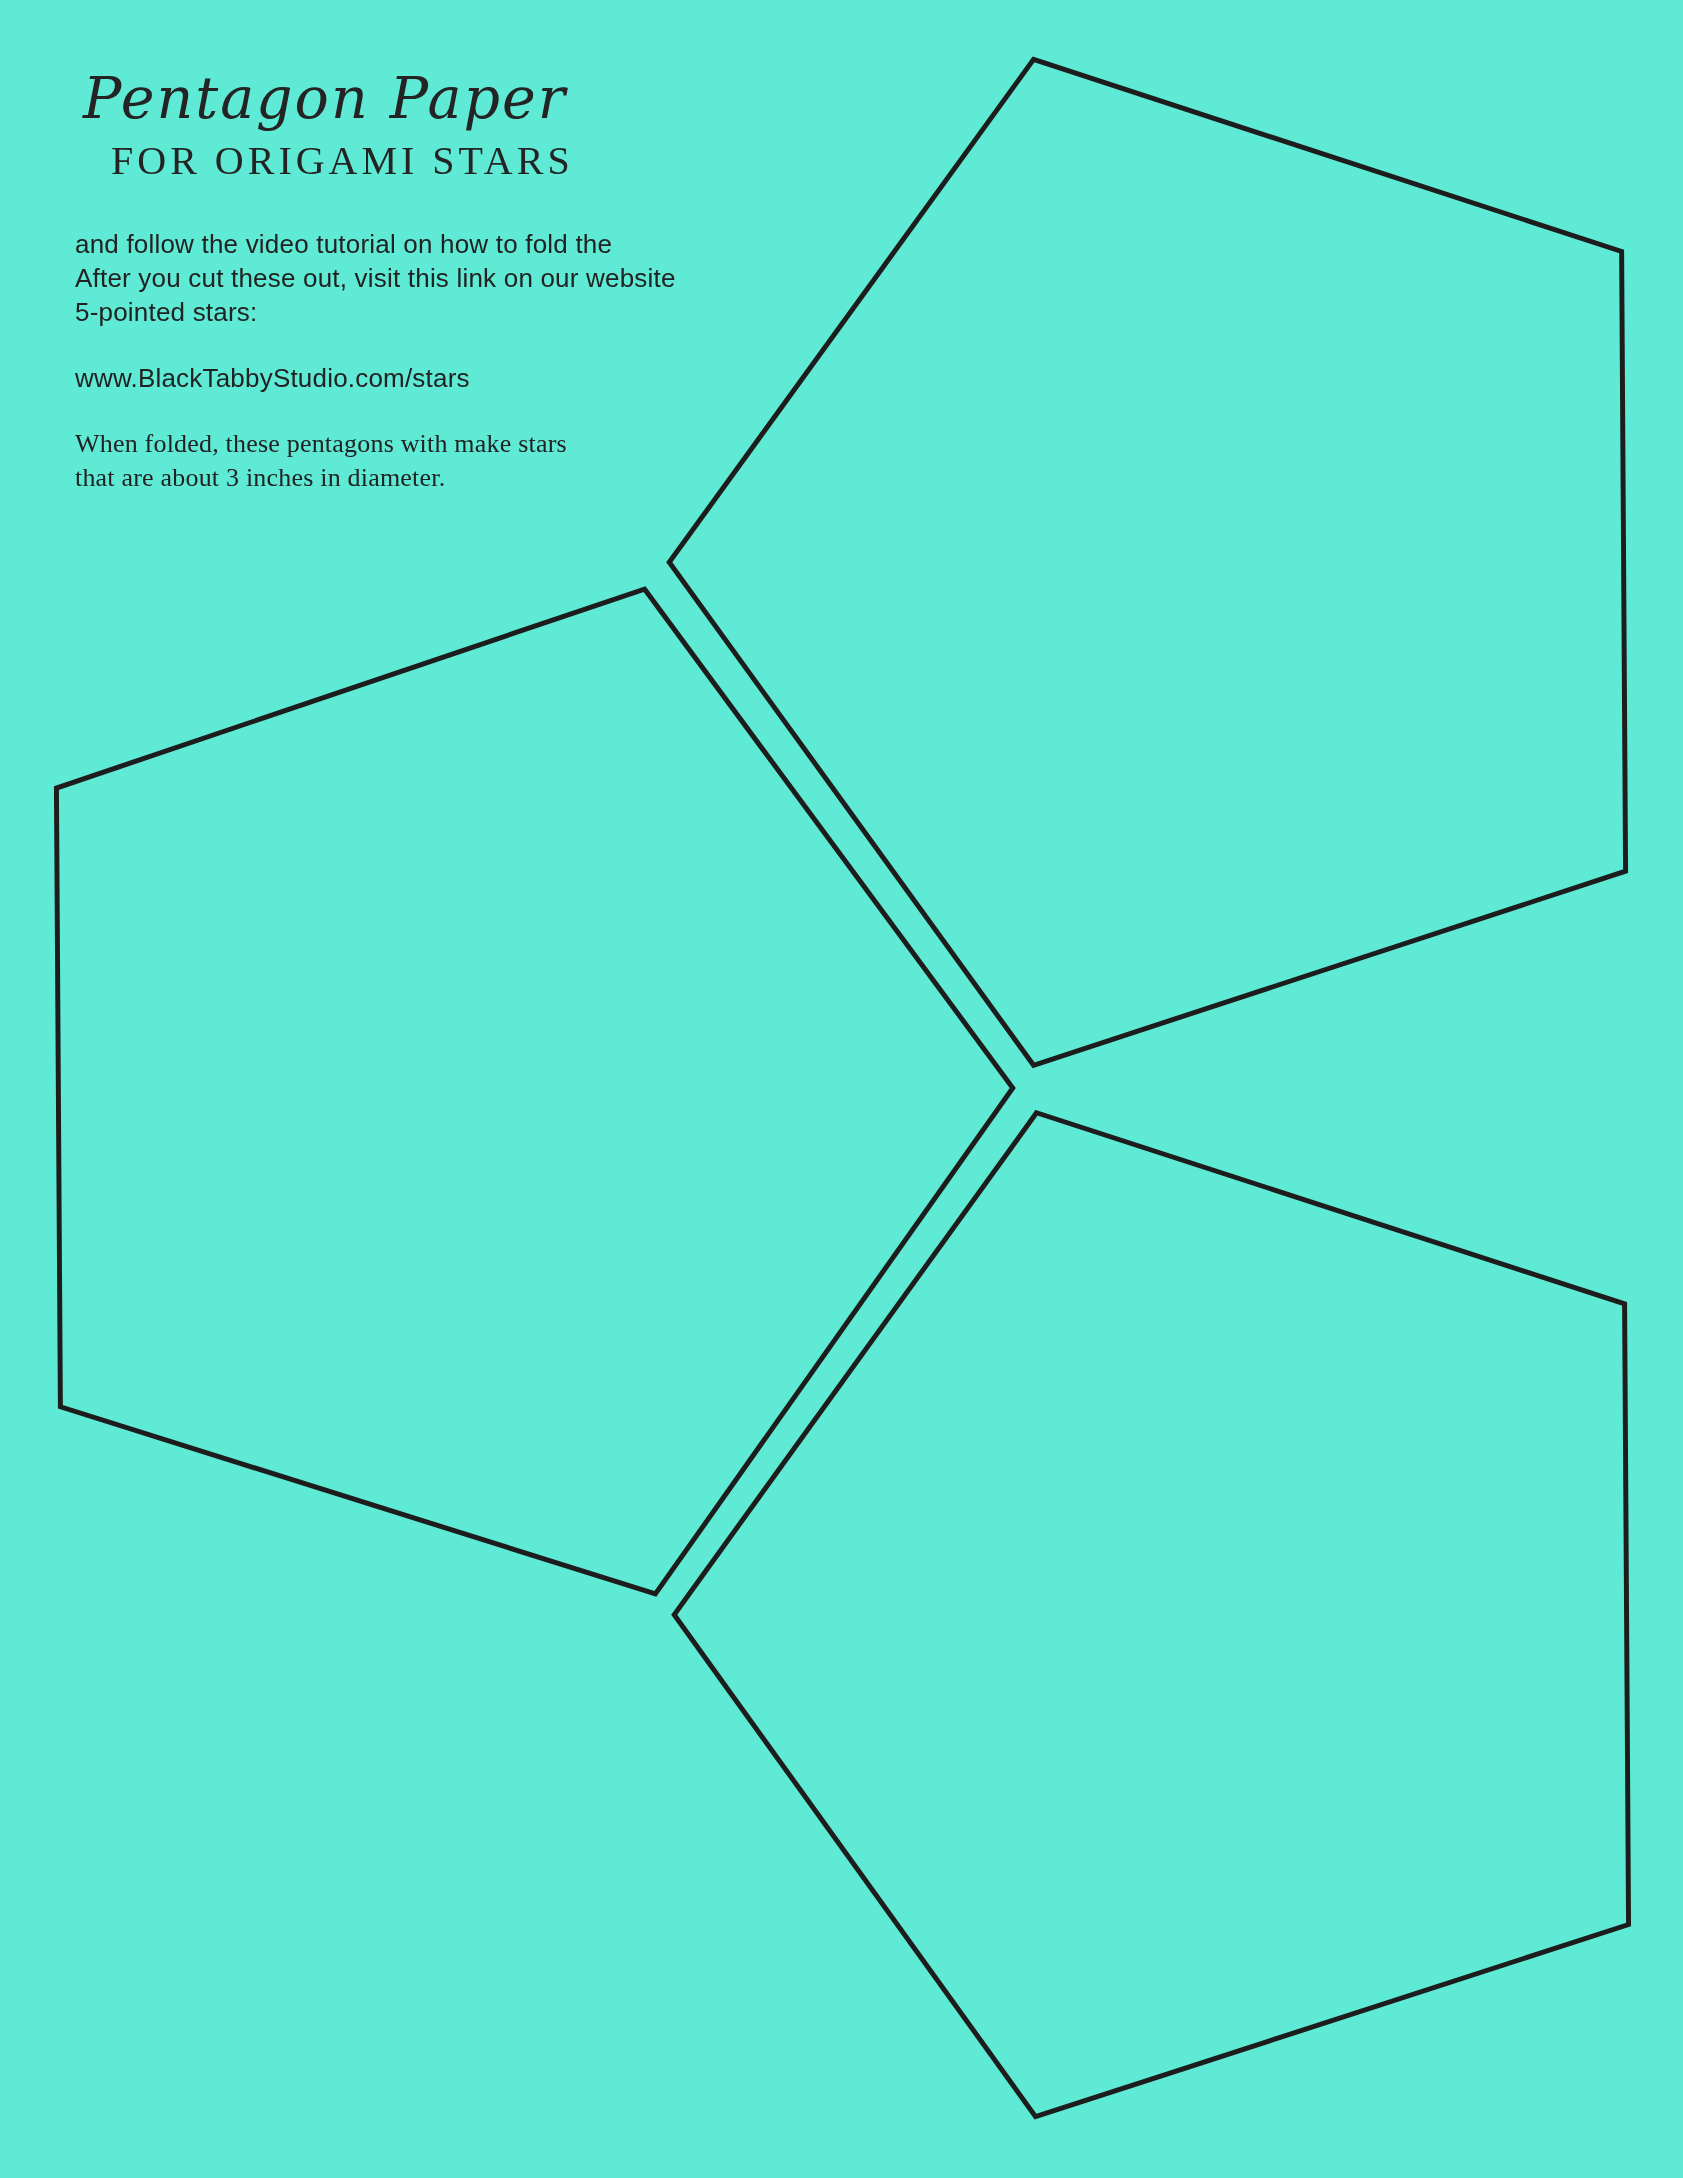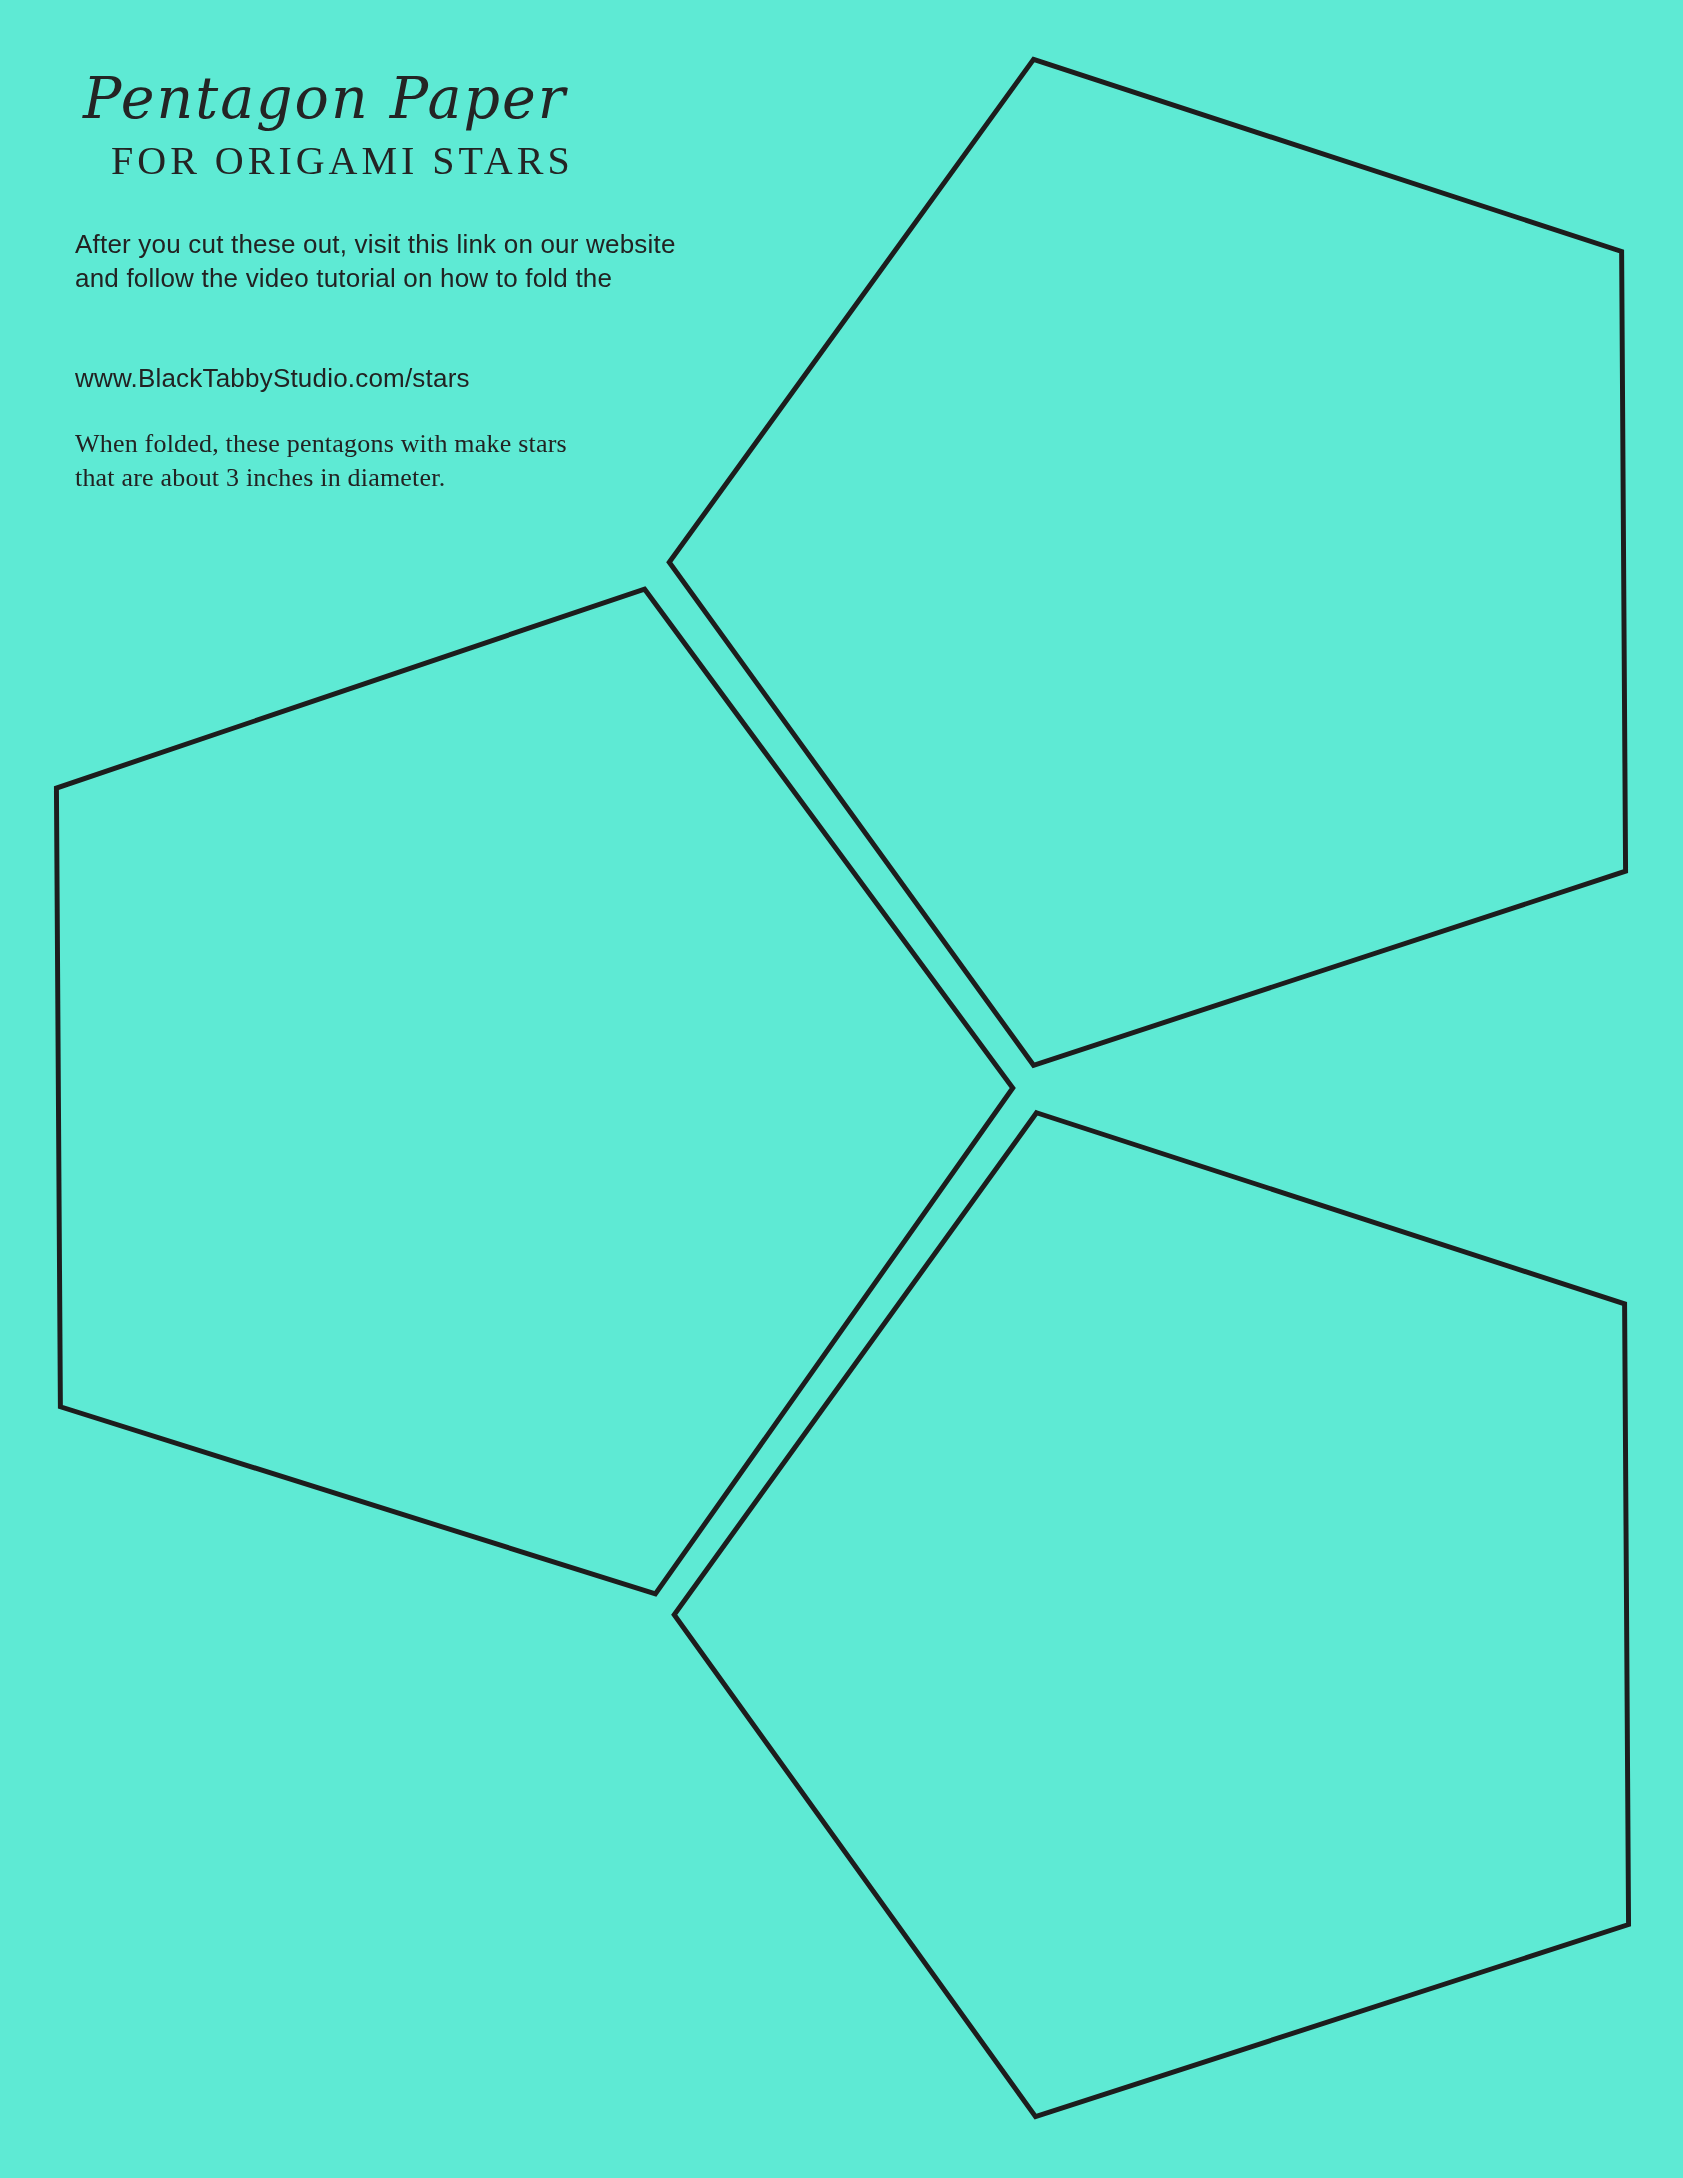--- a/index.html
+++ b/index.html
@@ -69,22 +69,23 @@
       <polygon points="1044,60 1638,254 1642,880 1044,1076 676,568" fill="none" stroke="#1d1d1d" stroke-width="5" stroke-linejoin="miter"></polygon>
       <polygon points="651,595 1023,1099 662,1610 61,1421 57,796" fill="none" stroke="#1d1d1d" stroke-width="5" stroke-linejoin="miter"></polygon>
       <polygon points="1047,1124 1641,1317 1645,1944 1046,2138 681,1631" fill="none" stroke="#1d1d1d" stroke-width="5" stroke-linejoin="miter"></polygon>
     </svg>
 
   <div class="title-script">Pentagon Paper</div>
 
   <div class="title-caps">FOR ORIGAMI STARS</div>
 
   <div class="bodytext intro">
+    <div>and follow the video tutorial on how to fold the</div>
     <div>After you cut these out, visit this link on our website</div>
-    <div>and follow the video tutorial on how to fold the</div>
+    <div>5-pointed stars:</div>
   </div>
 
   <div class="bodytext url">www.BlackTabbyStudio.com/stars</div>
 
   <div class="bodytext note">
     <div>When folded, these pentagons with make stars</div>
     <div>that are about 3 inches in diameter.</div>
   </div>
 
 </div>

